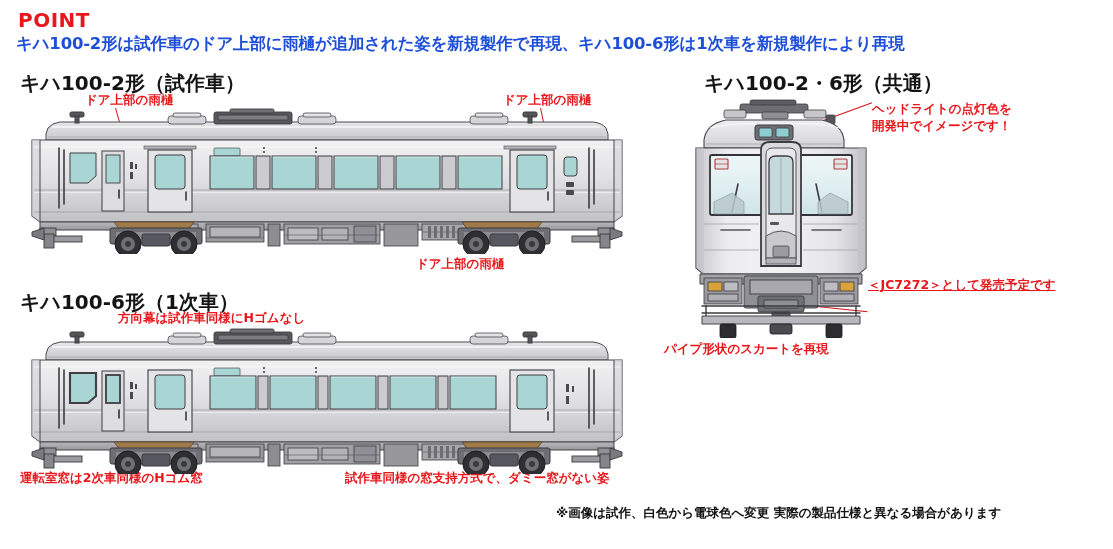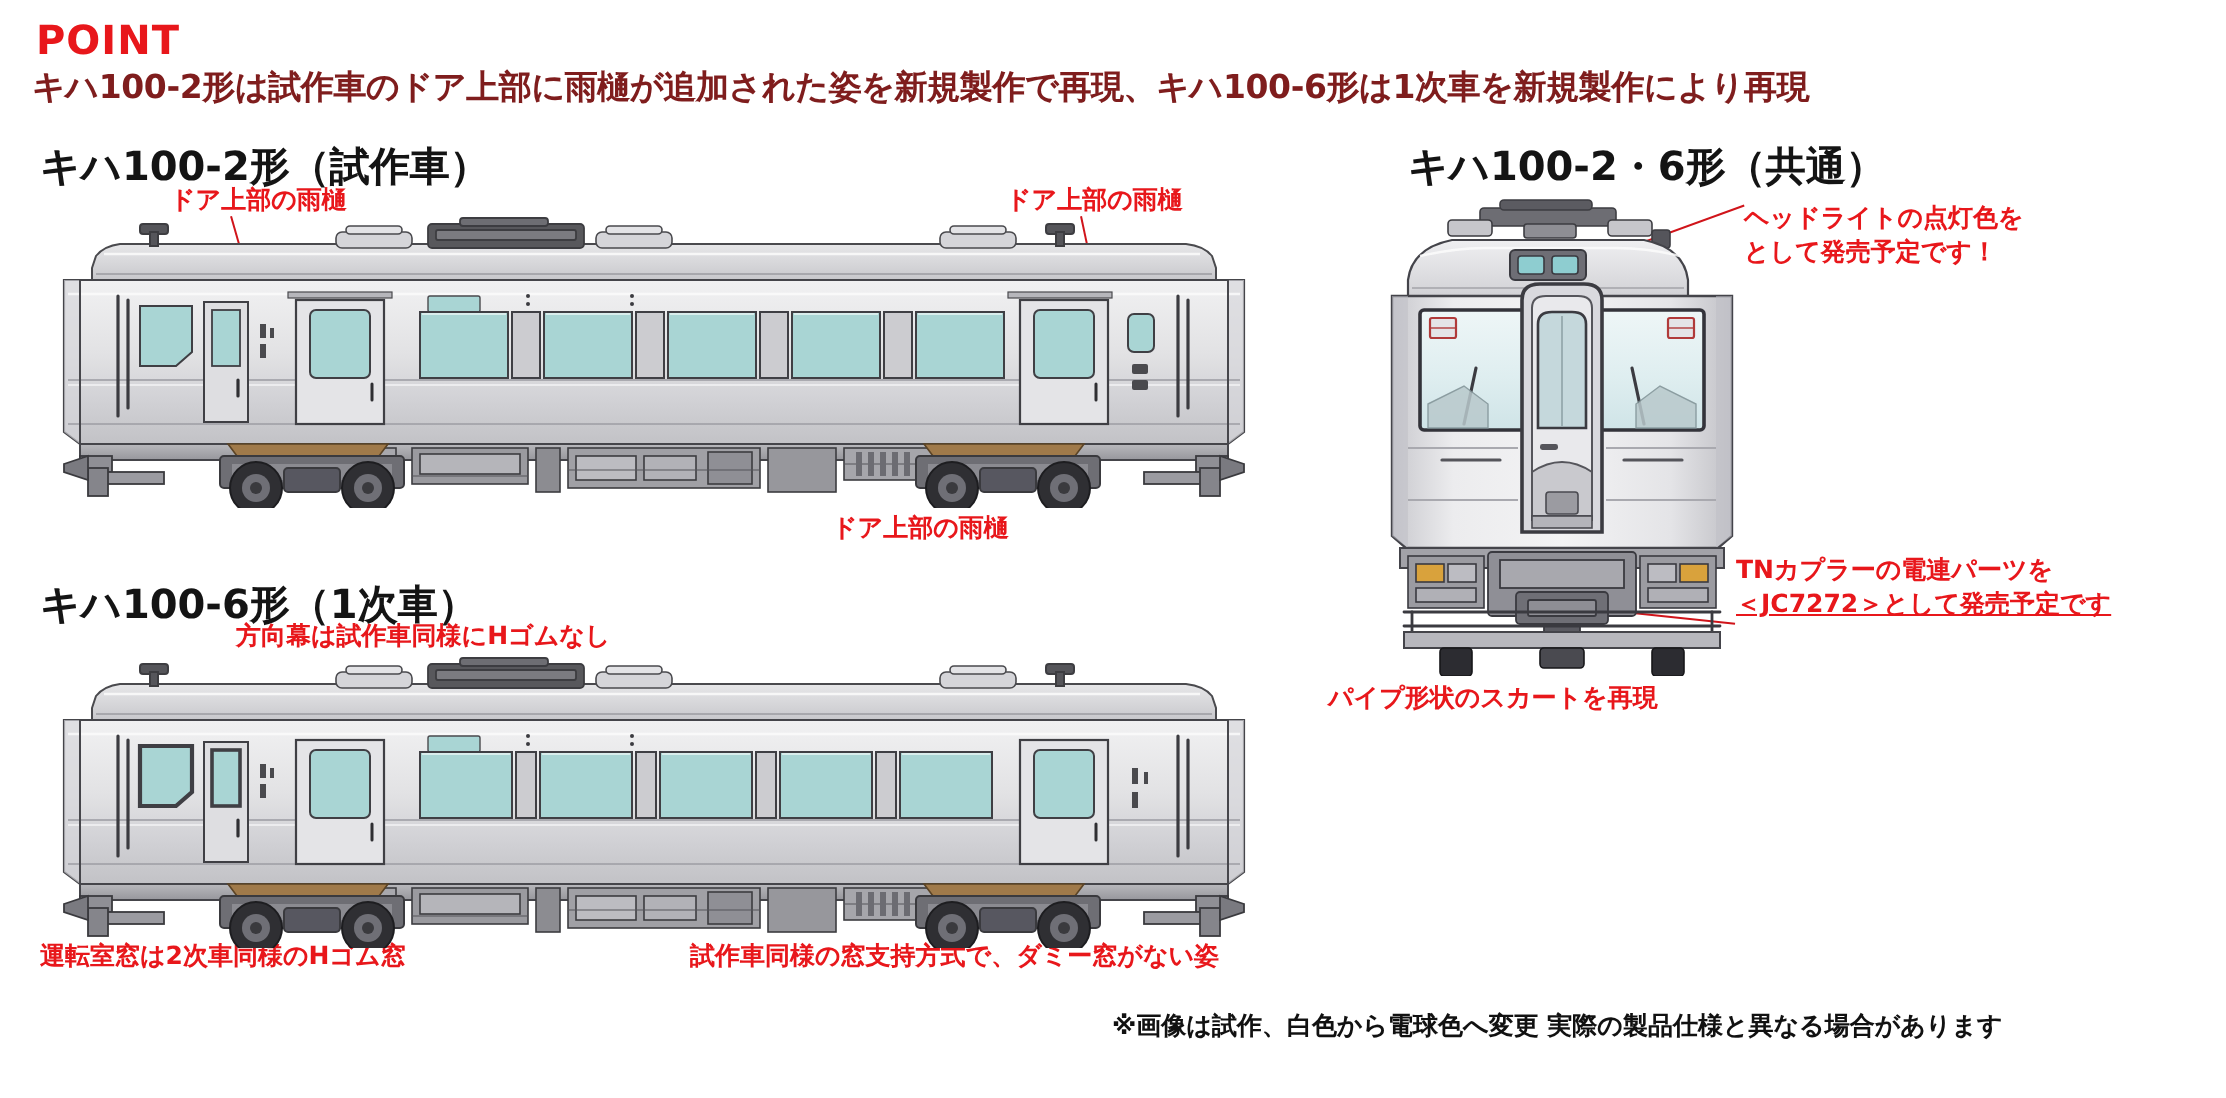--- a/index.html
+++ b/index.html
@@ -16,21 +16,21 @@
   
   #point-label{
     left:18px;top:8px;
     font-size:20px;font-weight:bold;
     color:#e8171b;
     letter-spacing:0.5px;
     font-family:"DejaVu Sans","Liberation Sans",sans-serif;
   }
   #headline{
     left:16px;top:33px;
-    font-size:16.5px;font-weight:bold;color:#7f1d1d;
+    font-size:16.5px;font-weight:bold;color:#1d4ed8;
     white-space:nowrap;
     letter-spacing:-0.2px;
   }
 
   
   .sec-title{
     font-size:20px;font-weight:bold;color:#141414;
     white-space:nowrap;letter-spacing:0px;
   }
   
@@ -71,26 +71,25 @@
 <div class="abs callout" style="left:416px;top:256px;">ドア上部の雨樋</div>
 
 <div class="abs callout" style="left:118px;top:310px;">方向幕は試作車同様にHゴムなし</div>
 
 <div class="abs callout" style="left:20px;top:470px;">運転室窓は2次車同様のHゴム窓</div>
 
 <div class="abs callout" style="left:345px;top:470px;">試作車同様の窓支持方式で、ダミー窓がない姿</div>
 
 <div class="abs callout" style="left:872px;top:101px;">
   <div>ヘッドライトの点灯色を</div>
-  <div>として発売予定です！</div>
+  <div>開発中でイメージです！</div>
 </div>
 <div class="abs leader" style="left:793px;top:131px;width:84px;transform:rotate(-20deg);"></div>
 
 <div class="abs callout" style="left:868px;top:277px;">
-  <div>TNカプラーの電連パーツを</div>
   <div class="uline">＜JC7272＞として発売予定です</div>
 </div>
 <div class="abs leader" style="left:788px;top:303px;width:80px;transform:rotate(6deg);"></div>
 
 <div class="abs callout" style="left:664px;top:341px;font-family:Liberation Serif, serif;">パイプ形状のスカートを再現</div>
 
 <div class="abs footer-note" style="left:556px;top:505px;">※画像は試作、白色から電球色へ変更 実際の製品仕様と異なる場合があります</div>
 
 <div class="abs" style="left:18px;top:104px;">
 <svg width="620" height="150" viewBox="0 0 620 150" xmlns="http://www.w3.org/2000/svg">

